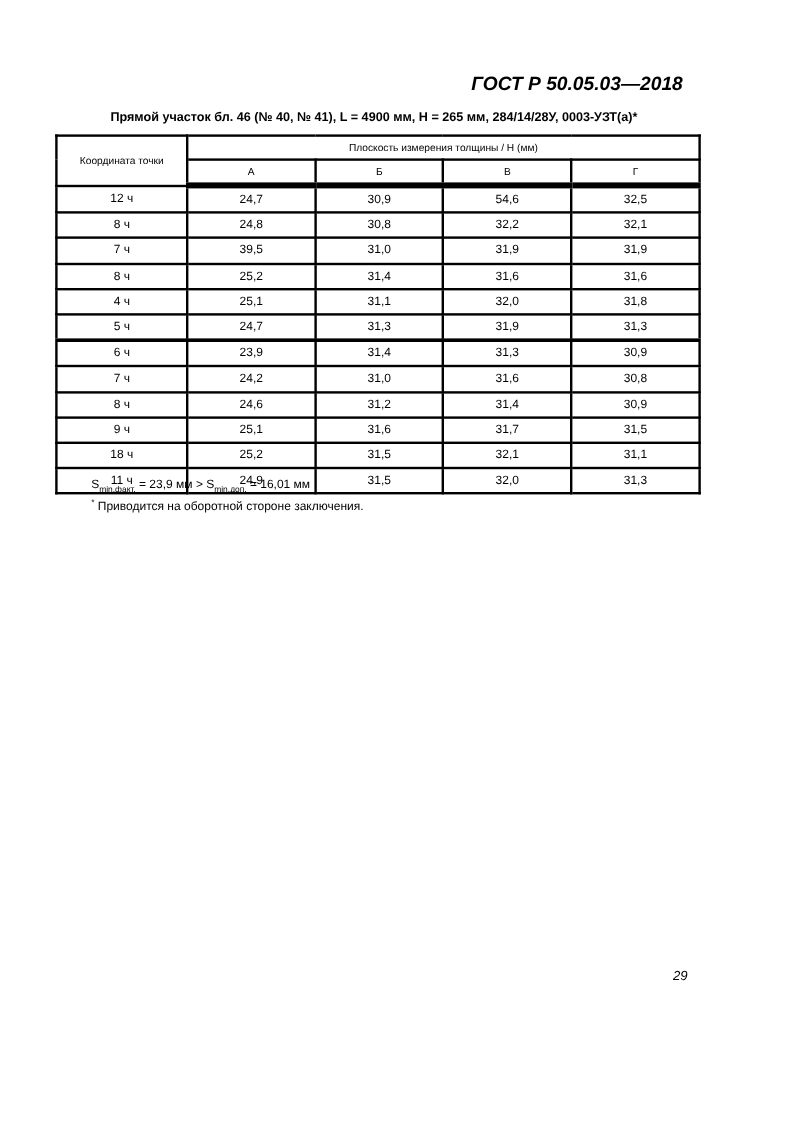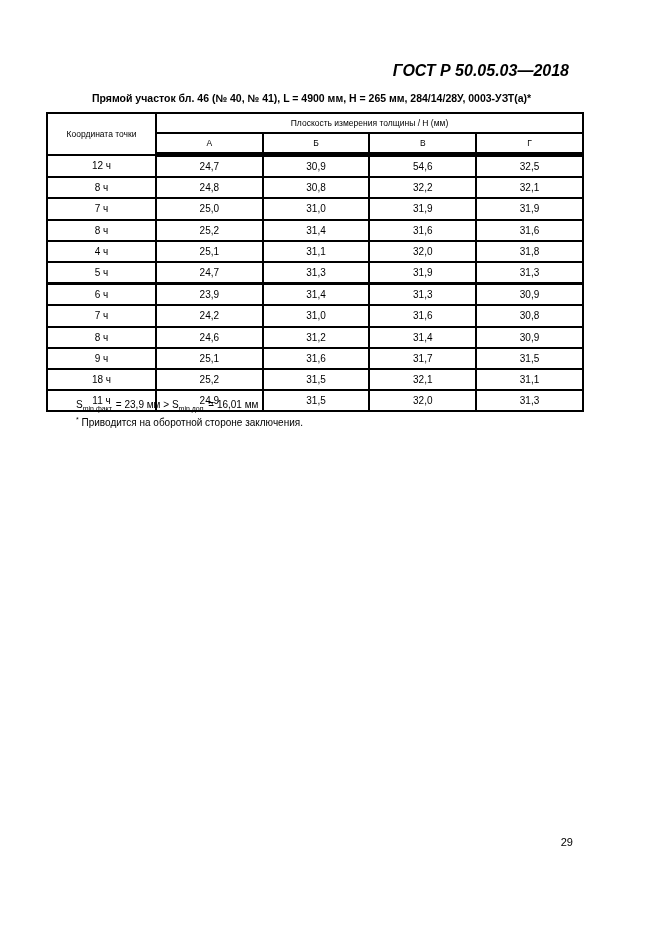--- a/index.html
+++ b/index.html
@@ -13,21 +13,21 @@
                font-weight:normal; padding:0; height:18px; }
   table.data th { font-size:8.5px; }
   table.data th.coord { width:107px; }
   table.data tr.sub th { border-bottom:5px solid #000; }
   table.data td { height:19.2px; }
   .note { position:absolute; left:76px; font-size:10px; }
   .note1 { top:399px; }
   .note2 { top:416px; }
   sub { font-size:7px; }
   sup { font-size:7px; }
-  .page-num { position:absolute; top:836px; right:88px; font-size:11px; }
+  .page-num { position:absolute; top:808px; right:88px; font-size:11px;font-style:italic; }
 </style>
 </head>
 <body>
 
 <div class="doc-code">ГОСТ Р 50.05.03—2018</div>
 <div class="caption">Прямой участок бл. 46 (№ 40, № 41), L = 4900 мм, H = 265 мм, 284/14/28У, 0003-УЗТ(а)*</div>
 
 <table class="data">
   <thead>
     <tr>
@@ -51,21 +51,21 @@
       </tr>
       <tr>
         <td>8 ч</td>
         <td>24,8</td>
         <td>30,8</td>
         <td>32,2</td>
         <td>32,1</td>
       </tr>
       <tr>
         <td>7 ч</td>
-        <td>25,0</td>
+        <td>39,5</td>
         <td>31,0</td>
         <td>31,9</td>
         <td>31,9</td>
       </tr>
       <tr>
         <td>8 ч</td>
         <td>25,2</td>
         <td>31,4</td>
         <td>31,6</td>
         <td>31,6</td>

